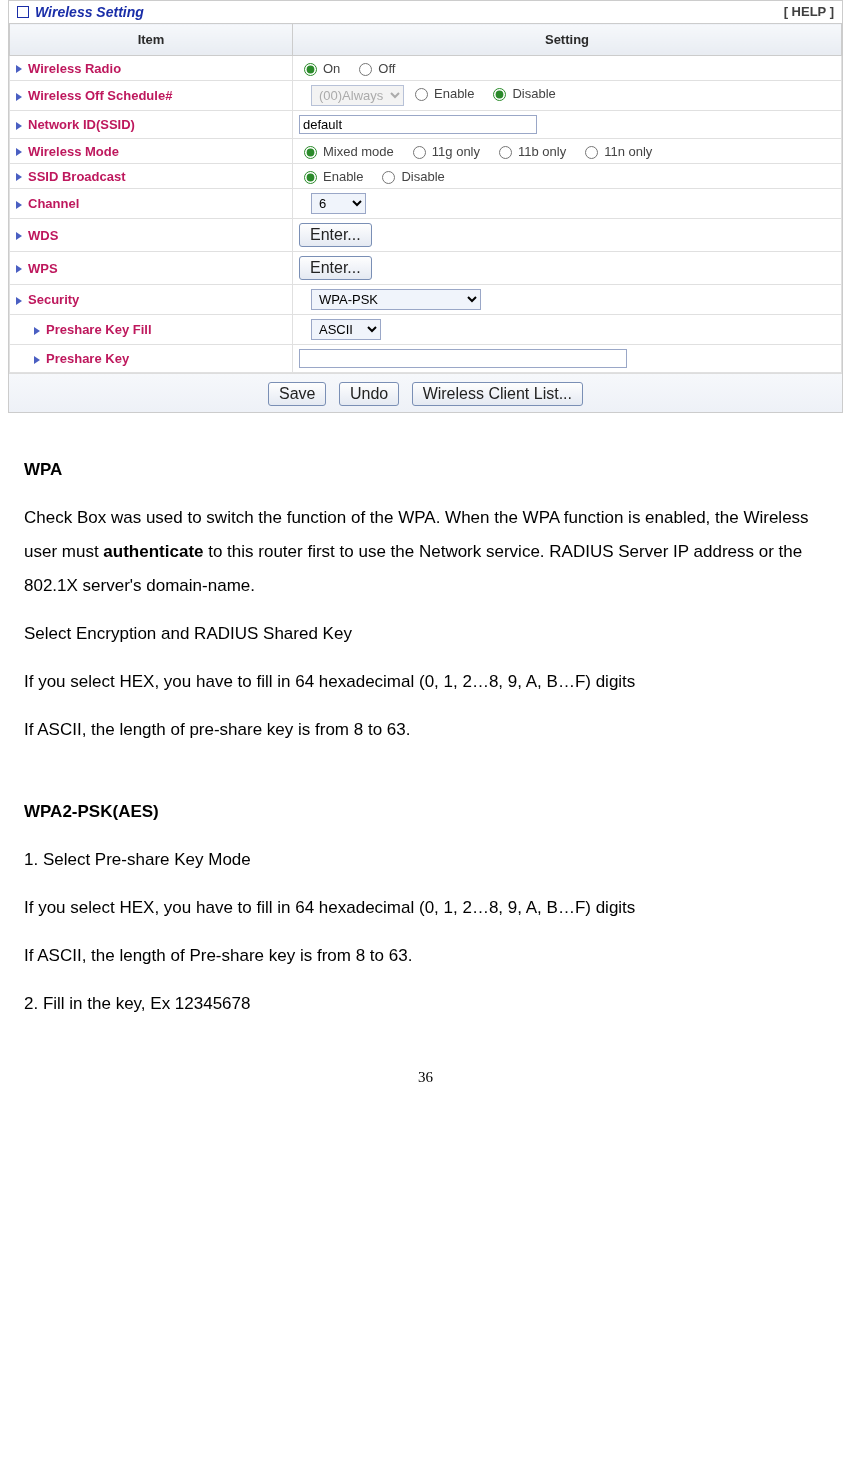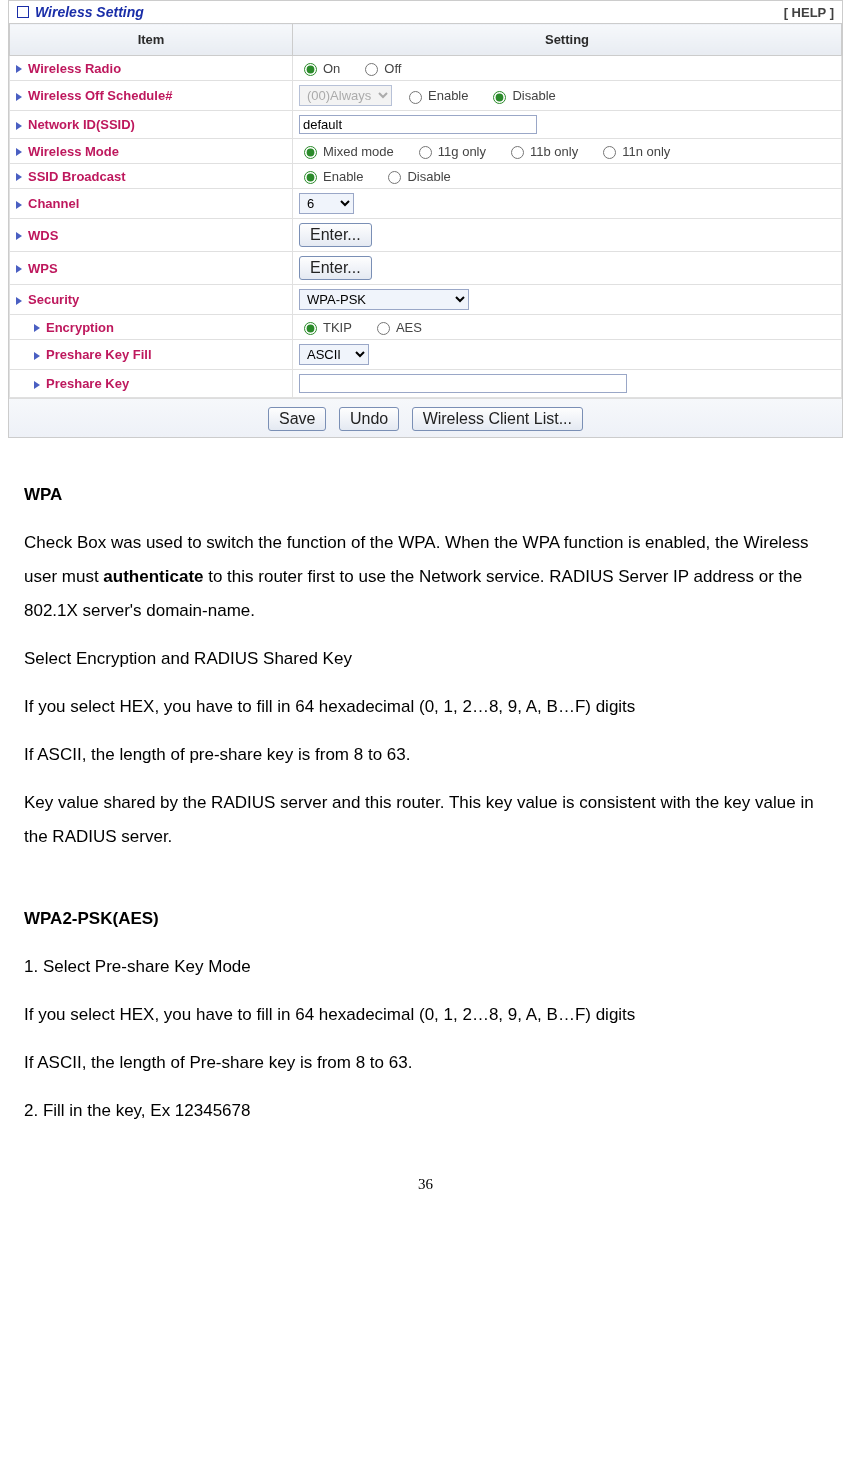--- a/index.html
+++ b/index.html
@@ -15,21 +15,20 @@
     box-sizing: border-box;
   }
   .panel {
     border: 1px solid #ccc;
     background: #fff;
     margin: 0 8px 0 8px;
   }
   .panel-header {
     display: flex;
     justify-content: space-between;
-    align-items: center;
     padding: 3px 8px;
     font-size: 14px;
   }
   .panel-header-left {
     display: flex;
     align-items: center;
     gap: 6px;
     color: #1a2ea8;
     font-weight: bold;
     font-style: italic;
@@ -72,30 +71,30 @@
   .tri {
     display: inline-block;
     width: 0; height: 0;
     border-top: 4px solid transparent;
     border-bottom: 4px solid transparent;
     border-left: 6px solid #4a5fc2;
     margin-right: 6px;
     vertical-align: middle;
   }
   .indent { padding-left: 18px; display: inline-block;}
-  .radiogrp { display: flex; align-items: center; gap: 12px; flex-wrap: wrap;}
+  .radiogrp { display: flex; align-items: flex-start; gap: 6px; flex-wrap: wrap;}
   .radiogrp label { display: inline-flex; align-items: center; gap: 3px; margin-right: 8px;}
   .radiogrp input[type=radio] { accent-color: #2a8a2a; }
   select, input[type=text] {
     font-size: 13px;
     border: 1px solid #9aa7c7;
     background: #fff;
     padding: 1px 3px;
   }
-  select { background: #f0f4fb;}
+  select { background: #f0f4fb; margin-left: 12px;}
   select.disabled { color: #888; background: #eee;}
   .xp-button {
     font-size: 16px;
     padding: 2px 10px;
     border: 1px solid #7a8fb5;
     border-radius: 3px;
     background: linear-gradient(#fefefe, #e4e9f2);
     color: #222;
     cursor: pointer;
   }
@@ -236,35 +235,20 @@
       <tr>
         <td class="item"><span class="tri"></span><span>WPS</span></td>
         <td><button class="xp-button">Enter...</button></td>
       </tr>
 
       <tr>
         <td class="item"><span class="tri"></span><span>Security</span></td>
         <td><select style="width:170px"><option>WPA-PSK</option></select></td>
       </tr>
 
-      <tr>
-        <td class="item"><span class="indent"><span class="tri"></span><span>Encryption</span></span></td>
-        <td>
-          <div class="radiogrp">
-            <label>
-                  <input type="radio" checked="" style="">
-                  <span>TKIP</span>
-                </label>
-            <label>
-                  <input type="radio" style="">
-                  <span>AES</span>
-                </label>
-          </div>
-        </td>
-      </tr>
 
       <tr>
         <td class="item"><span class="indent"><span class="tri"></span><span>Preshare Key Fill</span></span></td>
         <td><select style="width:70px"><option>ASCII</option></select></td>
       </tr>
 
       <tr>
         <td class="item"><span class="indent"><span class="tri"></span><span>Preshare Key</span></span></td>
         <td><input type="text" style="width: 320px;" value=""></td>
       </tr>
@@ -279,21 +263,20 @@
   </div>
 
   <div class="doc-body">
     <p class="hdr">WPA</p>
     <p>
       <span>Check Box was used to switch the function of the WPA. When the WPA function is enabled, the Wireless user must </span><span class="bold">authenticate</span><span> to this router first to use the Network service. RADIUS Server IP address or the 802.1X server's domain-name.</span>
     </p>
     <p>Select Encryption and RADIUS Shared Key</p>
     <p>If you select HEX, you have to fill in 64 hexadecimal (0, 1, 2…8, 9, A, B…F) digits</p>
     <p>If ASCII, the length of pre-share key is from 8 to 63.</p>
-    <p>Key value shared by the RADIUS server and this router. This key value is consistent with the key value in the RADIUS server.</p>
 
     <br>
     <p class="hdr">WPA2-PSK(AES)</p>
     <p>1. Select Pre-share Key Mode</p>
     <p>If you select HEX, you have to fill in 64 hexadecimal (0, 1, 2…8, 9, A, B…F) digits</p>
     <p>If ASCII, the length of Pre-share key is from 8 to 63.</p>
     <p>2. Fill in the key, Ex 12345678</p>
   </div>
 
   <div class="page-number">36</div>

